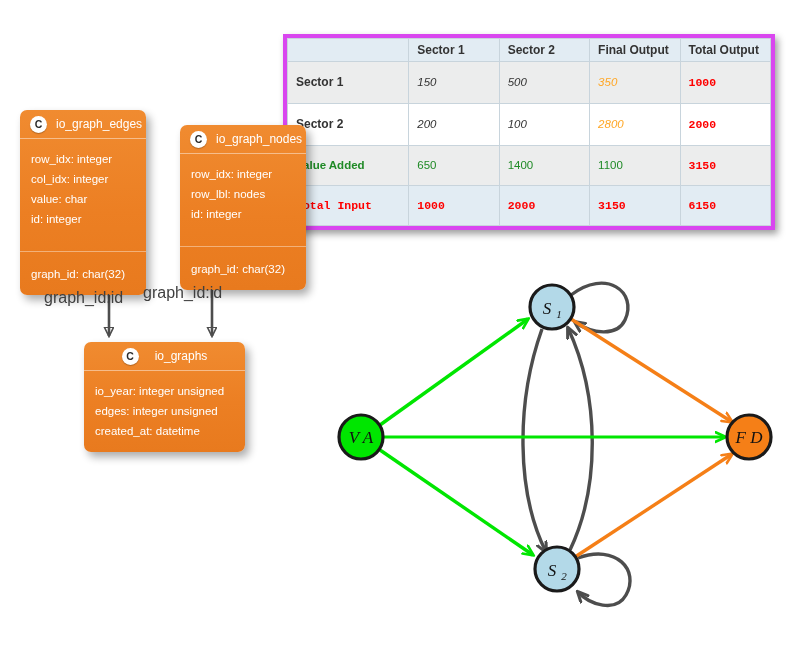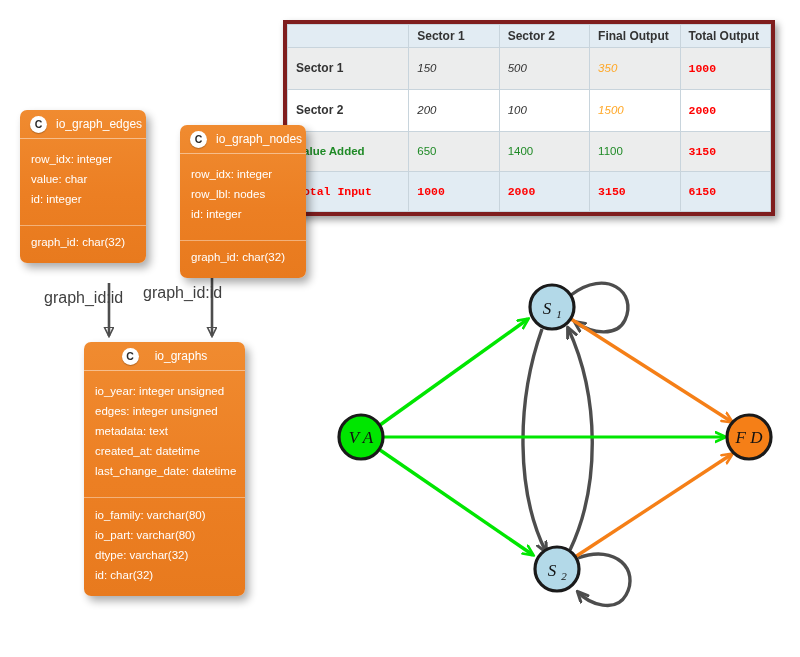--- a/index.html
+++ b/index.html
@@ -8,23 +8,23 @@
     background:#ffffff;
     font-family:"Liberation Sans", sans-serif;
     position:relative;
     overflow:hidden;
   }
   .stage{position:absolute;left:0;top:0;width:800px;height:657px;}
 
   
   .table-card{
     position:absolute;
-    left:283px;top:20px;
+    left:283px;top:34px;
     width:492px;height:196px;
-    background:#7f1d1d;
+    background:#d946ef;
     box-shadow:3px 4px 7px rgba(0,0,0,0.38);
     padding:4px 4px 4px 4px;
     box-sizing:border-box;
     z-index:2;
   }
   table.iotable{
     border-collapse:collapse;
     width:100%;height:100%;
     table-layout:fixed;
     font-size:11.5px;
@@ -73,21 +73,21 @@
   .c-badge{
     width:17px;height:17px;border-radius:50%;
     background:#ffffff;color:#2b2b2b;
     font-weight:bold;font-size:10.5px;
     display:flex;align-items:center;justify-content:center;
     flex:0 0 auto;
     box-shadow:0 1px 1px rgba(0,0,0,.25);
   }
   .uml-body{padding:8px 0 8px 0;}
   .uml-body .grp{padding:2px 0;}
-  .uml-body .grp + .grp{border-top:1px solid rgba(255,255,255,0.40);margin-top:13px;padding-top:7px;}
+  .uml-body .grp + .grp{border-top:1px solid rgba(255,255,255,0.40);margin-top:19px;padding-top:13px;}
   .attr{padding:3.5px 11px;line-height:1.15;white-space:nowrap;}
 
   
   .conn-label{
     position:absolute;
     font-size:16px;color:#3f3f3f;
     z-index:6;white-space:nowrap;
   }
   svg.overlay{position:absolute;left:0;top:0;width:800px;height:657px;z-index:4;pointer-events:none;}
   svg.graphsvg{position:absolute;left:320px;top:262px;width:470px;height:370px;z-index:3;}
@@ -113,21 +113,21 @@
           <td class="rowlbl">Sector 1</td>
           <td class="num-it">150</td>
           <td class="num-it">500</td>
           <td class="num-it c-orange">350</td>
           <td class="c-red-b">1000</td>
         </tr>
         <tr class="band-even">
           <td class="rowlbl">Sector 2</td>
           <td class="num-it">200</td>
           <td class="num-it">100</td>
-          <td class="num-it c-orange">1500</td>
+          <td class="num-it c-orange">2800</td>
           <td class="c-red-b">2000</td>
         </tr>
         <tr class="band-odd">
           <td class="c-green-b">Value Added</td>
           <td class="c-green">650</td>
           <td class="c-green">1400</td>
           <td class="c-green">1100</td>
           <td class="c-red-b">3150</td>
         </tr>
         <tr class="band-tot">
@@ -155,20 +155,21 @@
   <div class="conn-label" style="left:143px;top:284px;">graph_id:id</div>
 
   <div class="uml" style="left:20px;top:110px;width:126px;">
     <div class="uml-title">
       <span class="c-badge">C</span>
       <span>io_graph_edges</span>
     </div>
     <div class="uml-body">
       <div class="grp">
         <div class="attr">row_idx: integer</div>
+        <div class="attr">col_idx: integer</div>
         <div class="attr">value: char</div>
         <div class="attr">id: integer</div>
       </div>
       <div class="grp">
         <div class="attr">graph_id: char(32)</div>
       </div>
     </div>
   </div>
 
   <div class="uml" style="left:180px;top:125px;width:126px;">
@@ -190,29 +191,21 @@
 
   <div class="uml" style="left:84px;top:342px;width:161px;">
     <div class="uml-title" style="justify-content:center;gap:16px;">
       <span class="c-badge">C</span>
       <span>io_graphs</span>
     </div>
     <div class="uml-body">
       <div class="grp">
         <div class="attr">io_year: integer unsigned</div>
         <div class="attr">edges: integer unsigned</div>
-        <div class="attr">metadata: text</div>
         <div class="attr">created_at: datetime</div>
-        <div class="attr">last_change_date: datetime</div>
-      </div>
-      <div class="grp">
-        <div class="attr">io_family: varchar(80)</div>
-        <div class="attr">io_part: varchar(80)</div>
-        <div class="attr">dtype: varchar(32)</div>
-        <div class="attr">id: char(32)</div>
       </div>
     </div>
   </div>
 
   <svg class="graphsvg" viewBox="0 0 470 370">
     <defs>
       <marker id="ahGreen" markerWidth="13" markerHeight="13" refX="10.5" refY="6" orient="auto" markerUnits="userSpaceOnUse">
         <path d="M1,1.2 L11.5,6 L1,10.8" fill="none" stroke="#00e600" stroke-width="2.6" stroke-linecap="round" stroke-linejoin="round"></path>
       </marker>
       <marker id="ahOrange" markerWidth="13" markerHeight="13" refX="10.5" refY="6" orient="auto" markerUnits="userSpaceOnUse">

